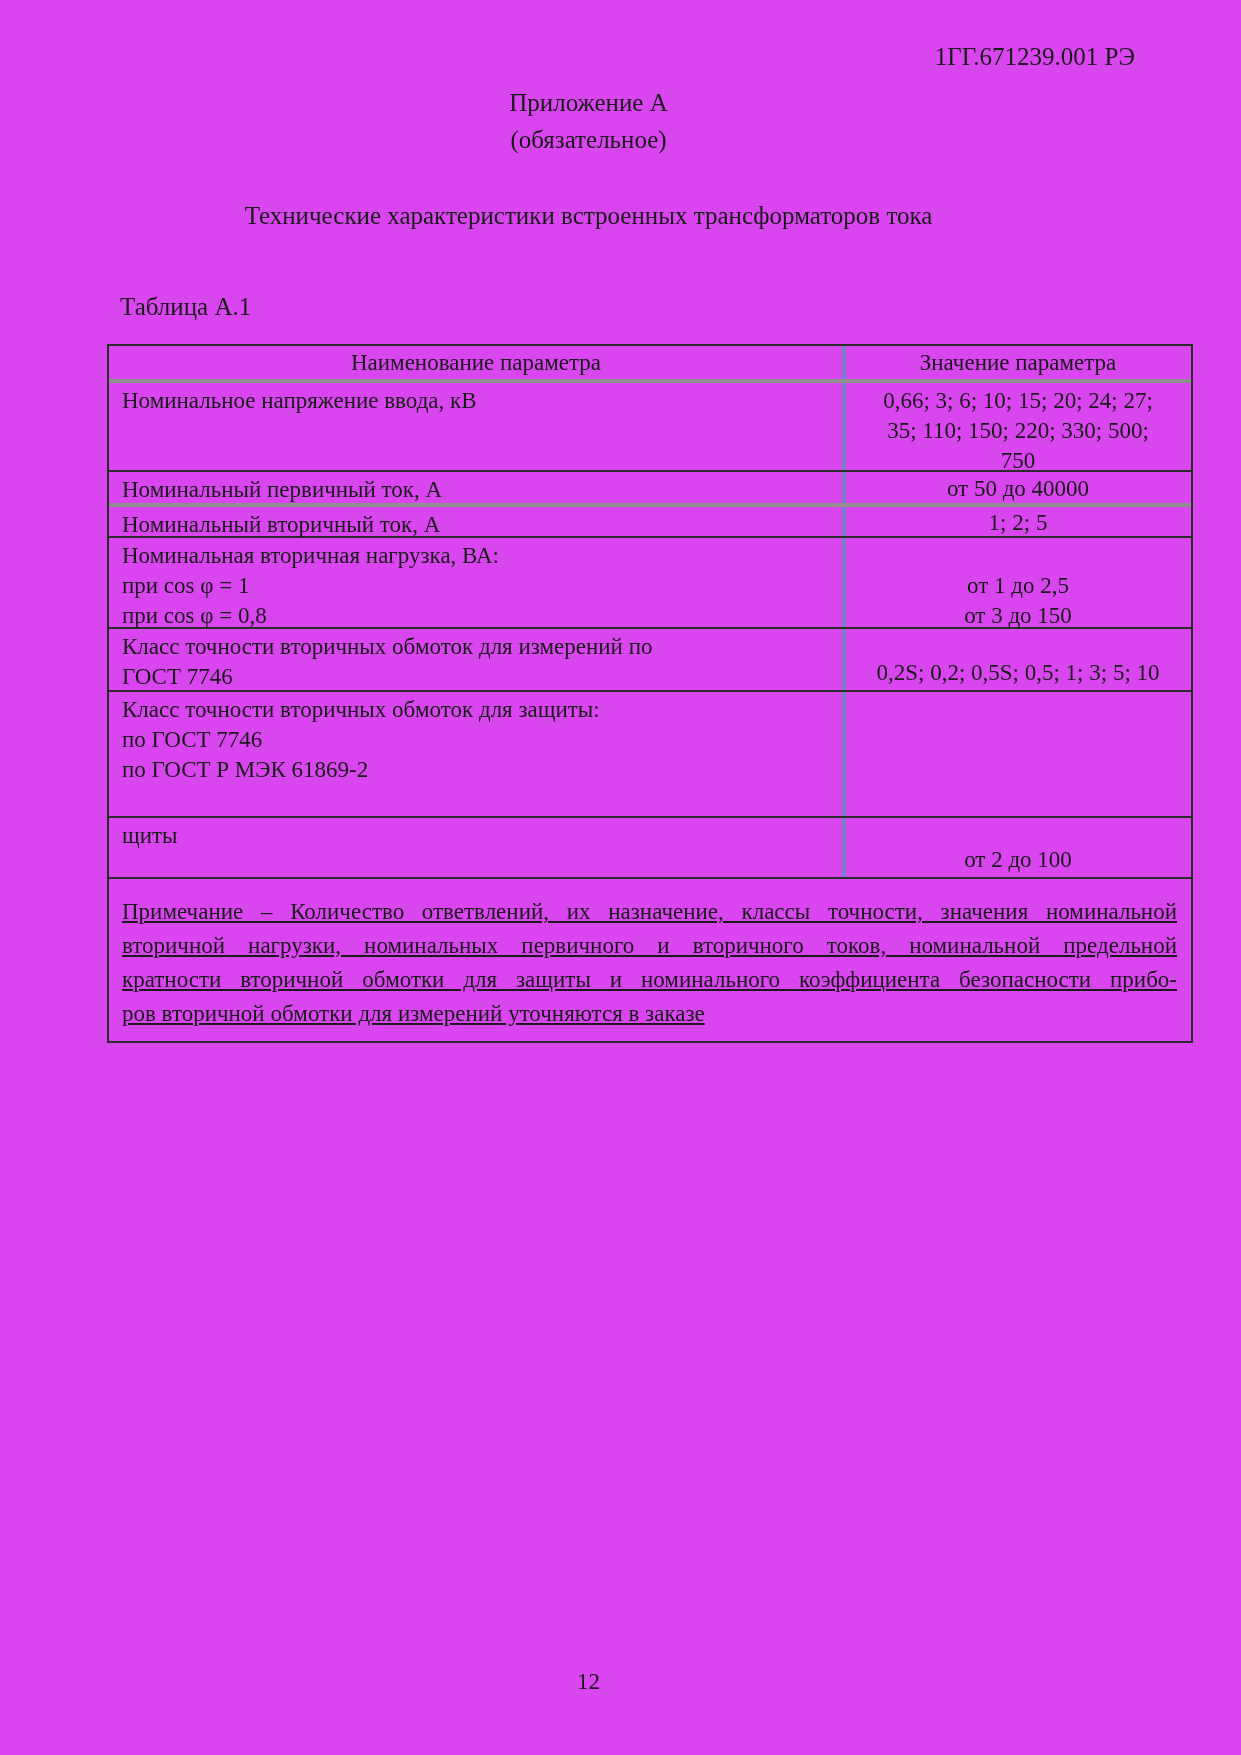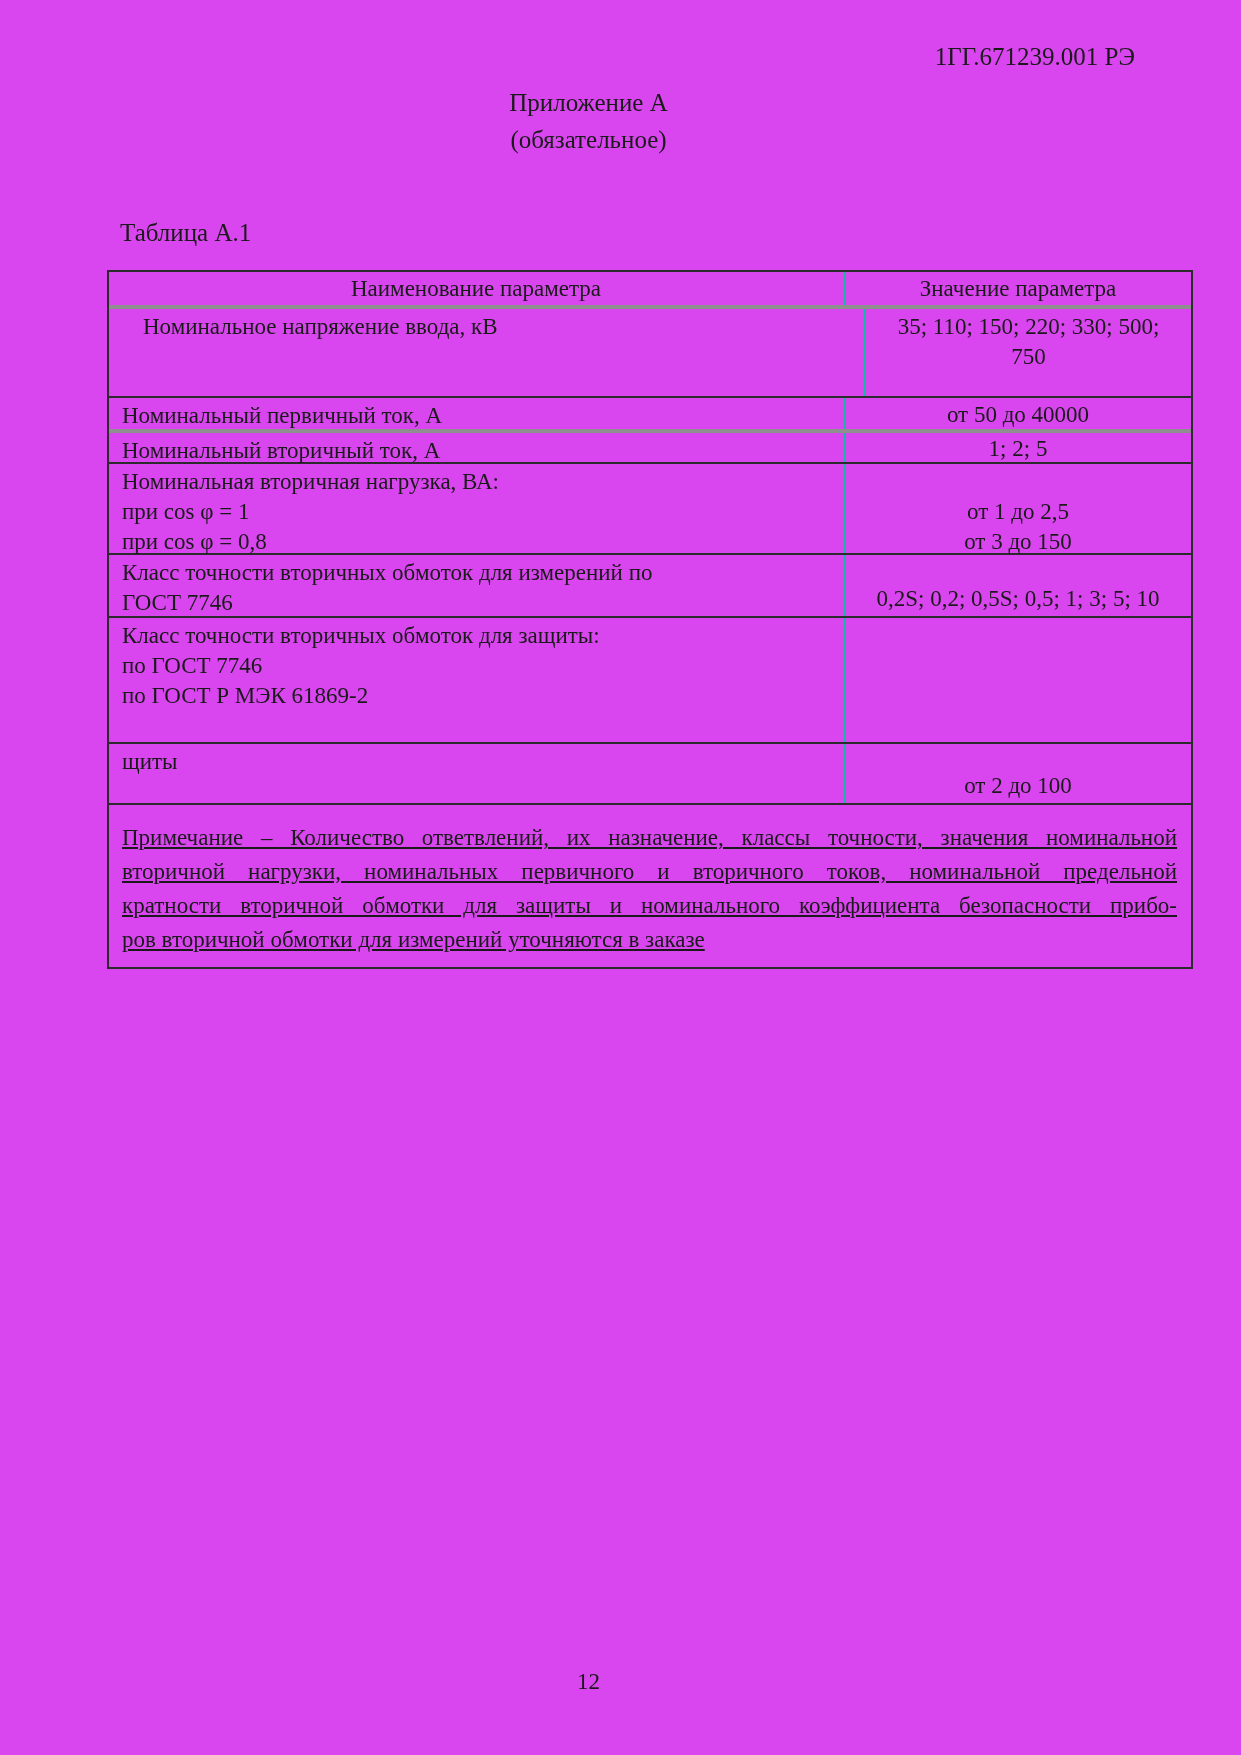--- a/index.html
+++ b/index.html
@@ -63,21 +63,21 @@
   .td-v.vbottom { justify-content: flex-end; padding-bottom: 2px; }
   .td-v.vcenter { justify-content: center; }
   .cell-line { line-height: 30px; min-height: 30px; }
   .cell-line.big { font-size: 28px; line-height: 33px; min-height: 33px; }
   .th-row { height: 37px; }
   .th {
     text-align: center;
     line-height: 33px;
     padding: 0;
   }
-  .h-r0 { height: 89px; padding-left: 21px; }
+  .h-r0 { height: 89px; }
   .h-r1 { height: 35px; }
   .h-r2 { height: 31px; }
   .h-r3 { height: 91px; }
   .h-r4 { height: 63px; }
   .h-r5 { height: 126px; }
   .h-r5 .td-v { padding-top: 0; }
   .h-r6 { height: 61px; }
   .note-row {
     display: block;
     min-height: 157px;
@@ -100,37 +100,41 @@
 
 <div class="page">
 
   <div class="doc-code">1ГГ.671239.001 РЭ</div>
 
   <div class="headings appendix-block">
     <div class="appendix-line">Приложение А</div>
     <div class="appendix-line">(обязательное)</div>
   </div>
 
+  <div class="headings">
+    <div class="section-title">Технические характеристики встроенных трансформаторов тока</div>
+  </div>
 
   <div class="table-caption">Таблица А.1</div>
 
   <div class="ttable">
 
     <div class="tr th-row thick">
       <div class="td-p th">Наименование параметра</div>
       <div class="td-v th">
         <div>Значение параметра</div>
       </div>
     </div>
 
     <div class="tr h-r0">
       <div class="td-p">
         <div class="cell-line">Номинальное напряжение ввода, кВ</div>
       </div>
       <div class="td-v">
+        <div class="cell-line">0,66; 3; 6; 10; 15; 20; 24; 27;</div>
         <div class="cell-line">35; 110; 150; 220; 330; 500;</div>
         <div class="cell-line">750</div>
       </div>
     </div>
 
     <div class="tr h-r1 thick">
       <div class="td-p">
         <div class="cell-line">Номинальный первичный ток, А</div>
       </div>
       <div class="td-v vcenter">

